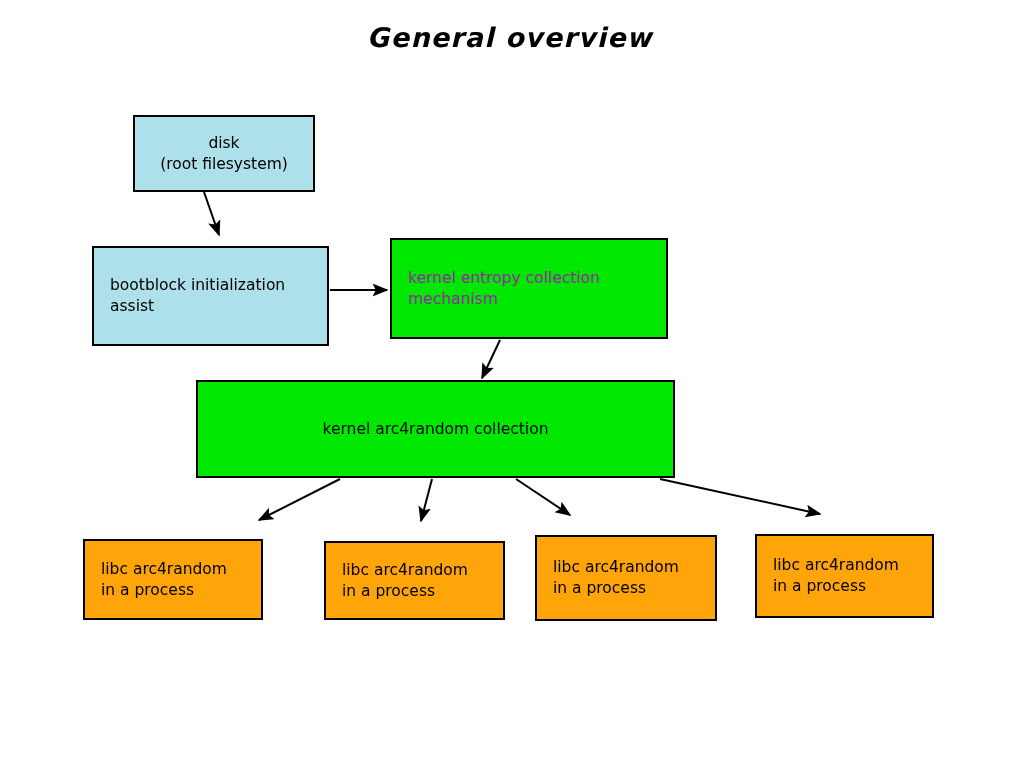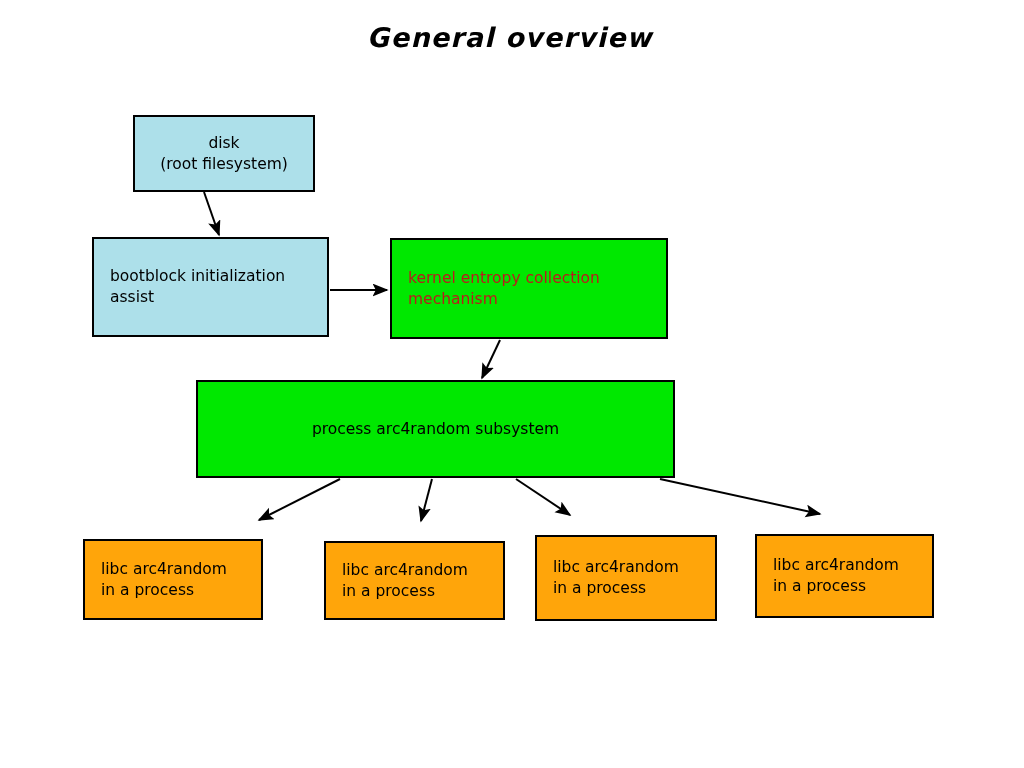--- a/index.html
+++ b/index.html
@@ -105,30 +105,30 @@
         <line x1="516" y1="479" x2="570" y2="515" stroke="#000000" stroke-width="2" marker-end="url(#arrowhead)"></line>
         <line x1="660" y1="479" x2="820" y2="514" stroke="#000000" stroke-width="2" marker-end="url(#arrowhead)"></line>
       </g>
   </svg>
 
   <div id="nodes-group">
       <div class="node disk center" style="left: 133px; top: 115px; width: 182px; height: 77px; background: rgb(173, 224, 234); border-color: rgb(0, 0, 0); color: rgb(0, 0, 0);">
         <span class="node-label">disk
 (root filesystem)</span>
       </div>
-      <div class="node blue left" style="left: 92px; top: 237px; width: 237px; height: 100px; background: rgb(173, 224, 234); border-color: rgb(0, 0, 0); color: rgb(0, 0, 0);">
+      <div class="node blue left" style="left: 92px; top: 246px; width: 237px; height: 100px; background: rgb(173, 224, 234); border-color: rgb(0, 0, 0); color: rgb(0, 0, 0);">
         <span class="node-label">bootblock initialization
 assist</span>
       </div>
-      <div class="node green left" style="left: 390px; top: 238px; width: 278px; height: 101px; background: rgb(0, 232, 0); border-color: rgb(0, 0, 0); color: #b91c1c;">
+      <div class="node green left" style="left: 390px; top: 238px; width: 278px; height: 101px; background: rgb(0, 232, 0); border-color: rgb(0, 0, 0); color: #a21caf;">
         <span class="node-label">kernel entropy collection
 mechanism</span>
       </div>
       <div class="node green center" style="left: 196px; top: 380px; width: 479px; height: 98px; background: rgb(0, 232, 0); border-color: rgb(0, 0, 0); color: rgb(0, 0, 0);">
-        <span class="node-label">process arc4random subsystem</span>
+        <span class="node-label">kernel arc4random collection</span>
       </div>
       <div class="node orange left" style="left: 83px; top: 521px; width: 180px; height: 81px; background: rgb(255, 165, 10); border-color: rgb(0, 0, 0); color: rgb(0, 0, 0);">
         <span class="node-label">libc arc4random
 in a process</span>
       </div>
       <div class="node orange left" style="left: 324px; top: 523px; width: 181px; height: 79px; background: rgb(255, 165, 10); border-color: rgb(0, 0, 0); color: rgb(0, 0, 0);">
         <span class="node-label">libc arc4random
 in a process</span>
       </div>
       <div class="node orange left" style="left: 535px; top: 517px; width: 182px; height: 86px; background: rgb(255, 165, 10); border-color: rgb(0, 0, 0); color: rgb(0, 0, 0);">

